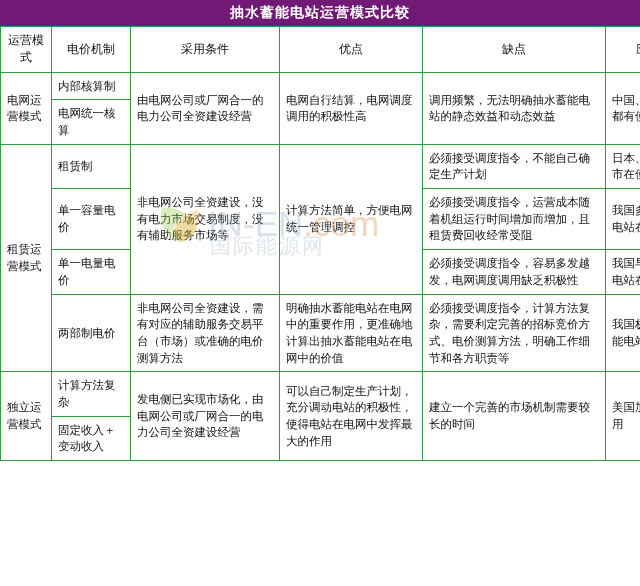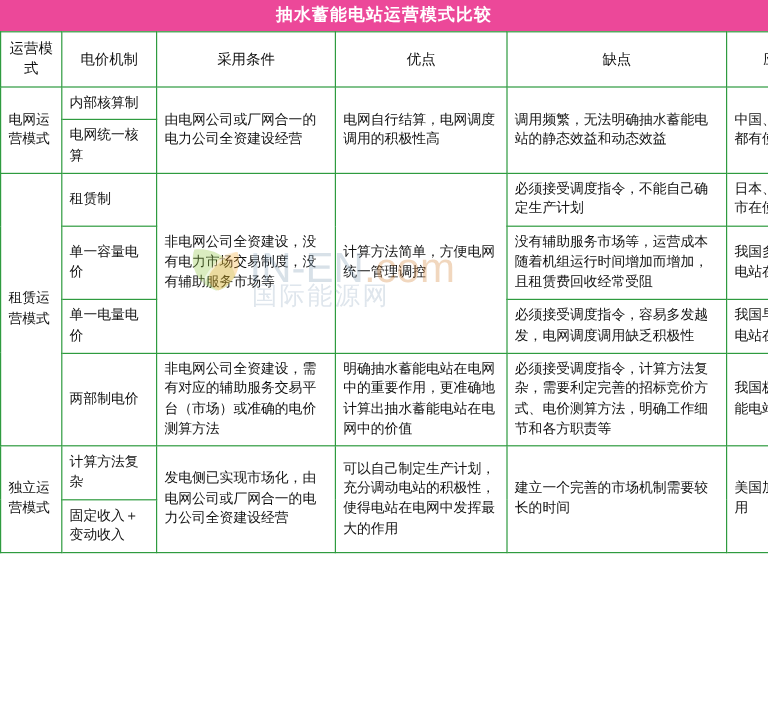--- a/index.html
+++ b/index.html
@@ -15,21 +15,21 @@
     overflow: hidden;
   }
   #page {
     position: relative;
     width: 640px;
     height: 586px;
     box-sizing: border-box;
   }
   .title-bar {
     height: 26px;
-    background: #ec4899;
+    background: #701a75;
     color: #ffffff;
     font-size: 14px;
     font-weight: bold;
     display: flex;
     align-items: center;
     justify-content: center;
     letter-spacing: 1px;
   }
   table.cmp {
     width: 640px;
@@ -129,21 +129,21 @@
       <tr>
         <td class="center vmid" rowspan="4">租赁运营模式</td>
         <td class="center vmid">租赁制</td>
         <td class="vmid" rowspan="3">非电网公司全资建设，没有电力市场交易制度，没有辅助服务市场等</td>
         <td class="vmid" rowspan="3">计算方法简单，方便电网统一管理调控</td>
         <td class="vmid">必须接受调度指令，不能自己确定生产计划</td>
         <td class="vmid">日本、美国部分州市在使用</td>
       </tr>
       <tr>
         <td class="center vmid">单一容量电价</td>
-        <td class="vmid">没有辅助服务市场等，运营成本随着机组运行时间增加而增加，且租赁费回收经常受阻</td>
+        <td class="vmid">必须接受调度指令，运营成本随着机组运行时间增加而增加，且租赁费回收经常受阻</td>
         <td class="vmid">我国多数抽水蓄能电站在使用</td>
       </tr>
       <tr>
         <td class="center vmid">单一电量电价</td>
         <td class="vmid">必须接受调度指令，容易多发越发，电网调度调用缺乏积极性</td>
         <td class="vmid">我国早期抽水蓄能电站在使用</td>
       </tr>
       <tr>
         <td class="center vmid">两部制电价</td>
         <td class="vmid">非电网公司全资建设，需有对应的辅助服务交易平台（市场）或准确的电价测算方法</td>

